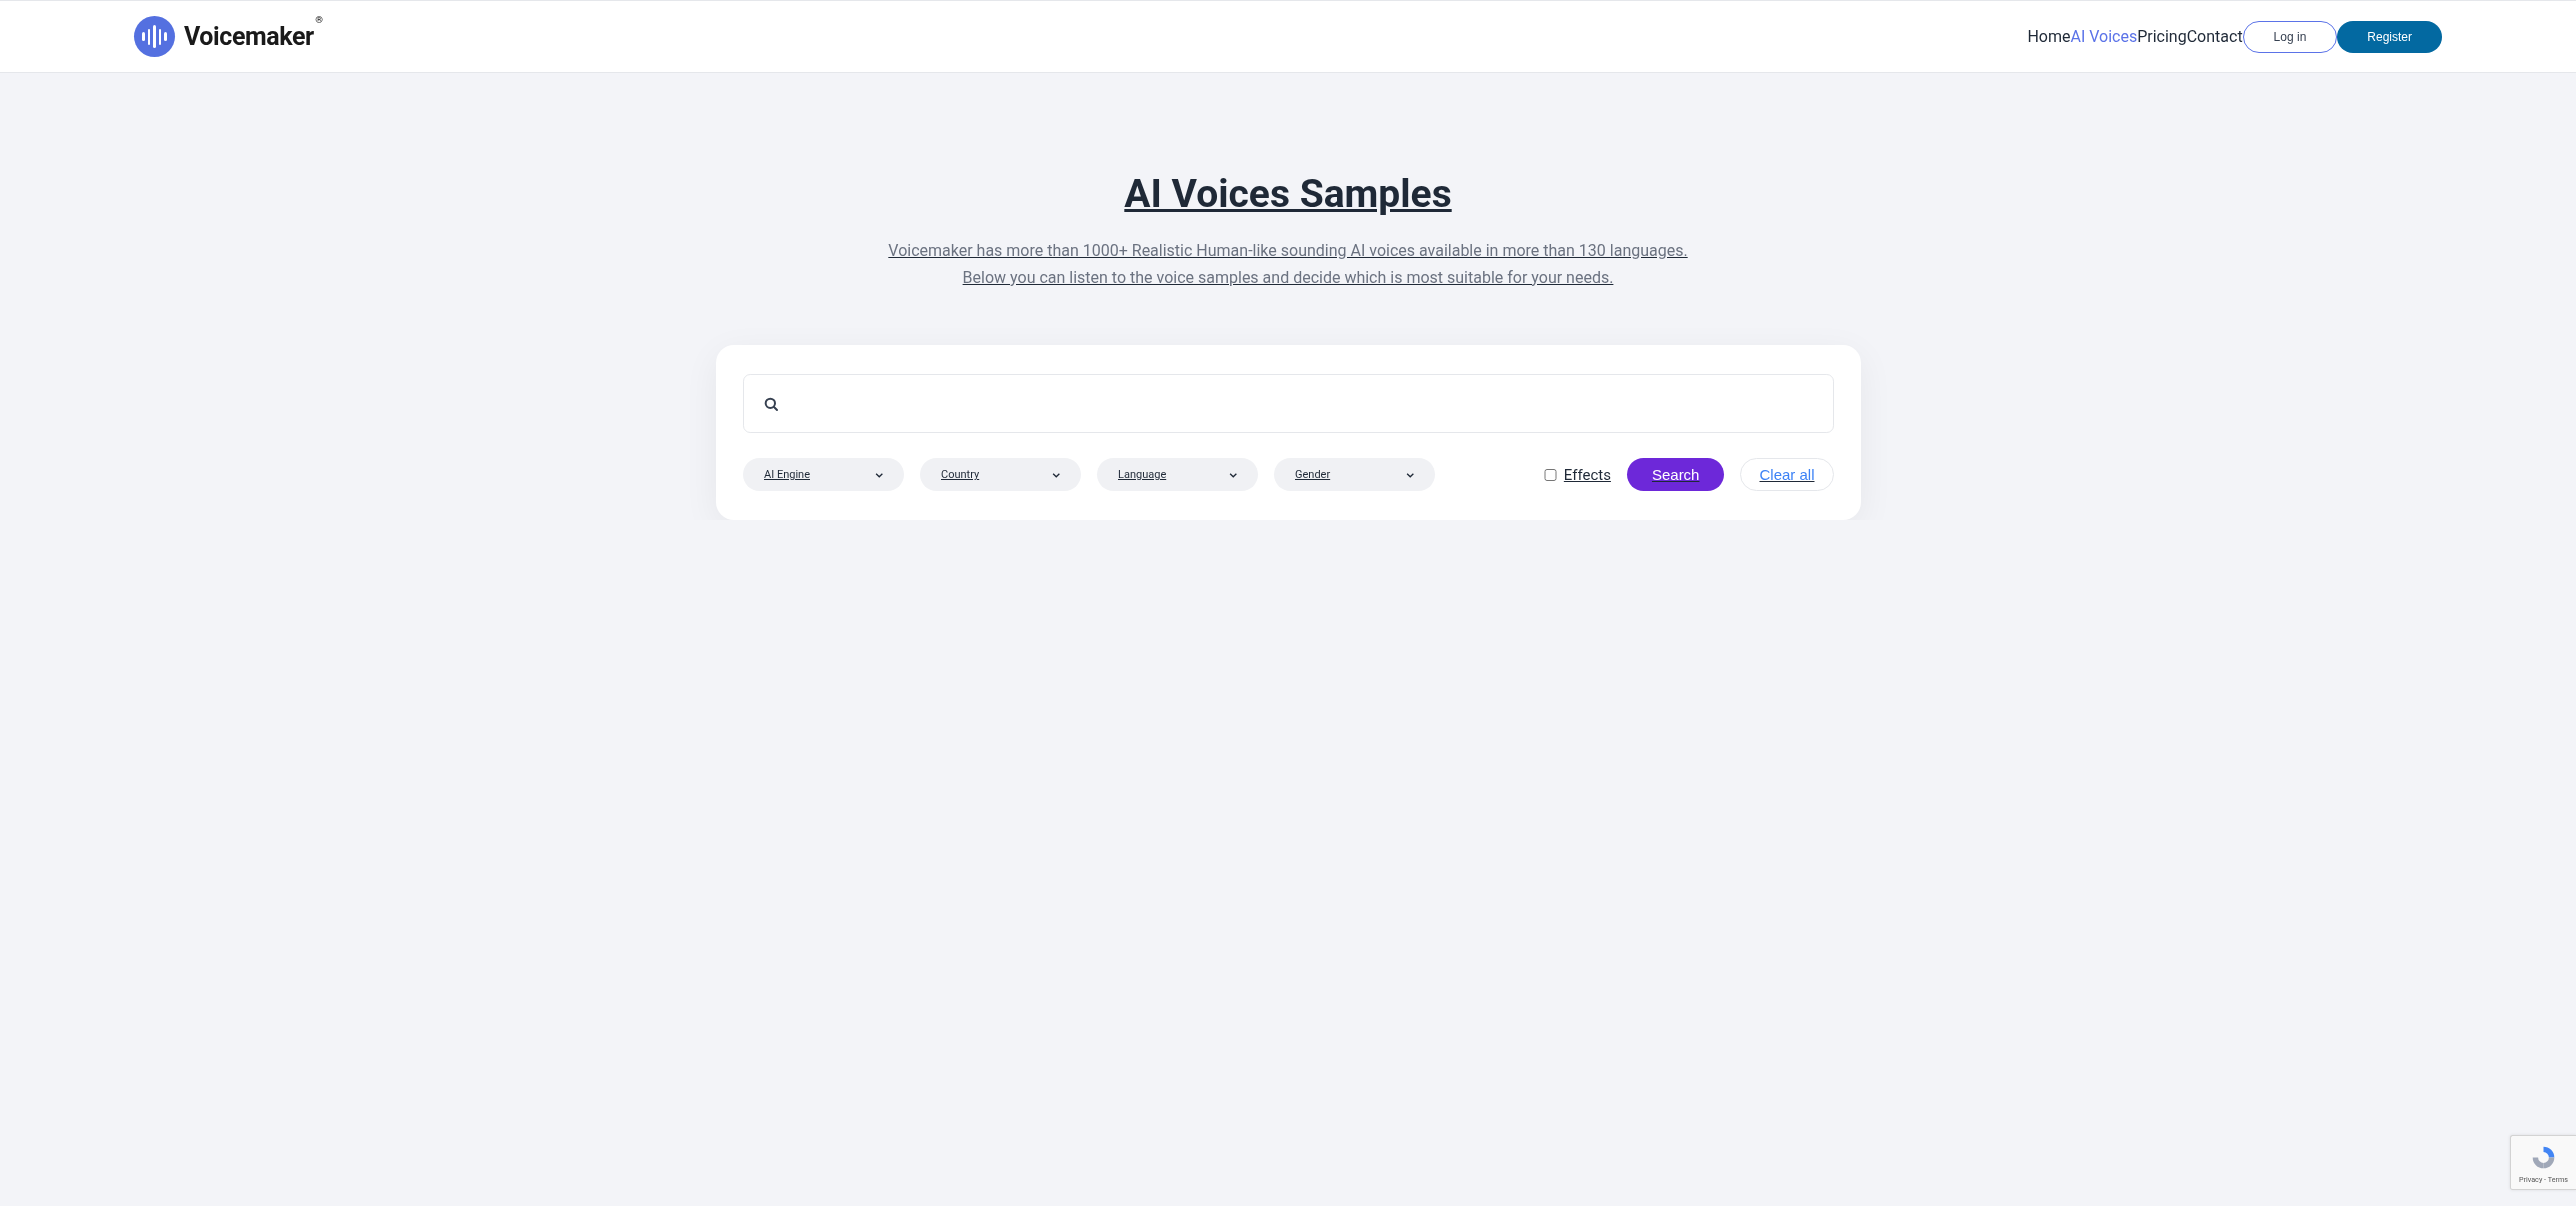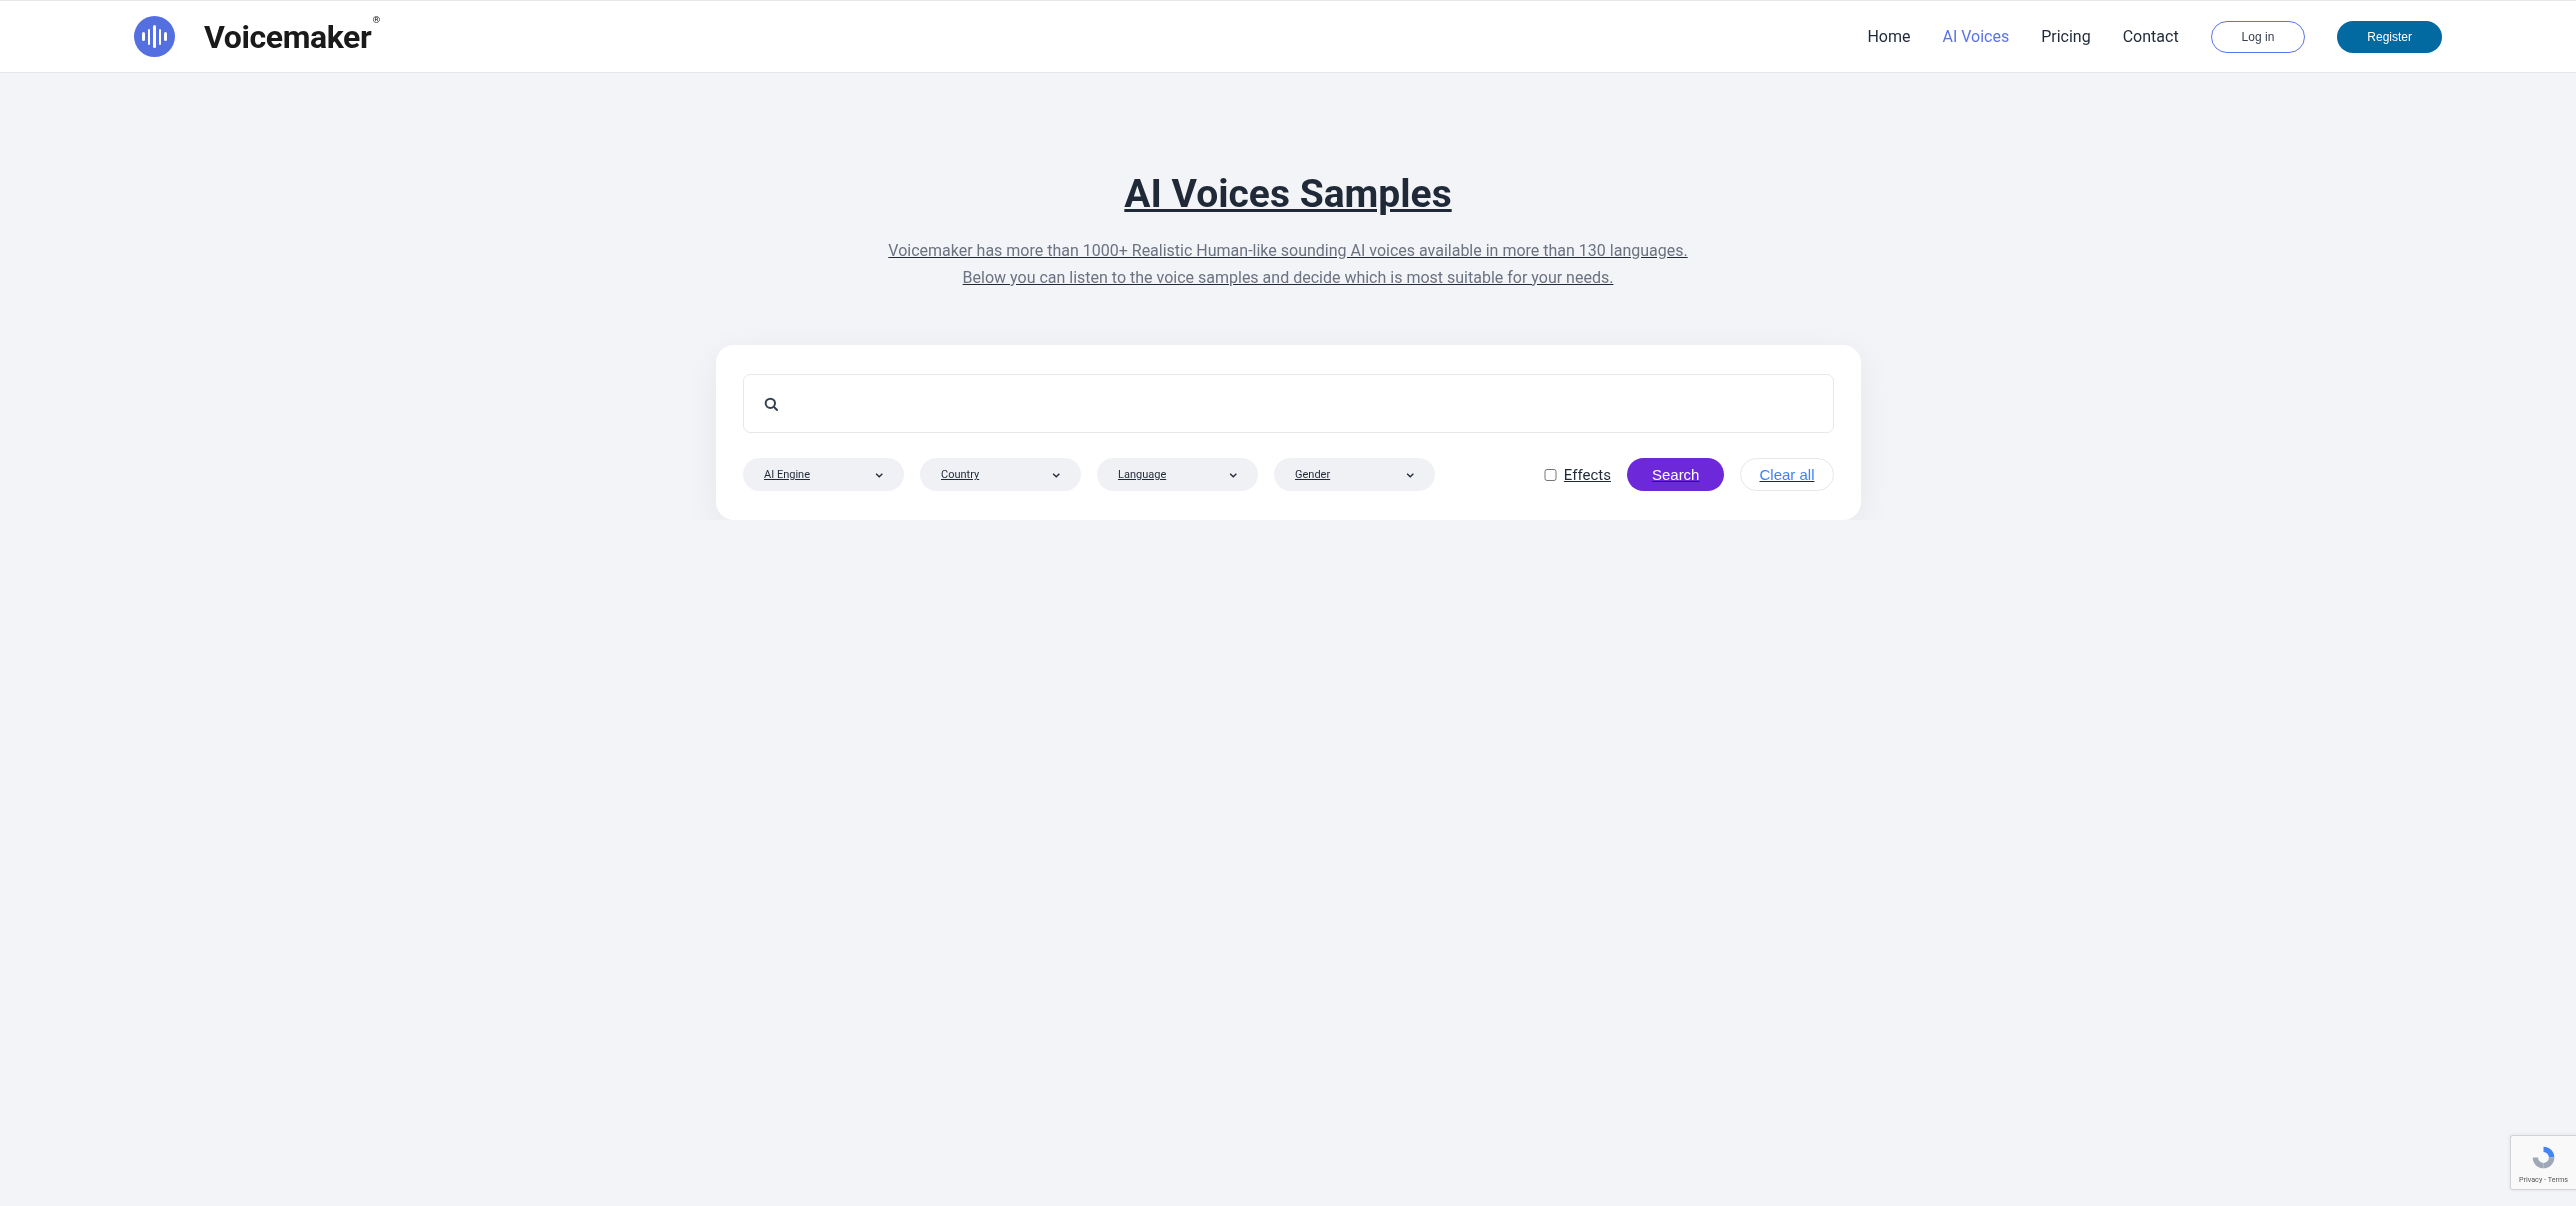--- a/index.html
+++ b/index.html
@@ -37,37 +37,35 @@
     align-items: center;
     justify-content: center;
     gap: 2.7px;
   }
   .logo-bar {
     width: 2.7px;
     background: #fff;
     border-radius: 1.8px;
   }
   .logo-text {
-    font-size: 32px;
+    font-size: 25px;
     font-weight: 700;
     color: #1a1a1a;
     letter-spacing: -0.4px;
-    margin-left: 20px;
   }
   .logo-reg {
     position: absolute;
     top: -1.8px;
     right: -9px;
     font-size: 9.8px;
     color: #1a1a1a;
   }
   .nav-right {
     display: flex;
     align-items: center;
-    gap: 32px;
   }
   .nav-link {
     font-size: 16px;
     color: #1f2937;
     text-decoration: none;
     cursor: pointer;
   }
   .nav-link.active {
     color: #5b73e8;
   }

